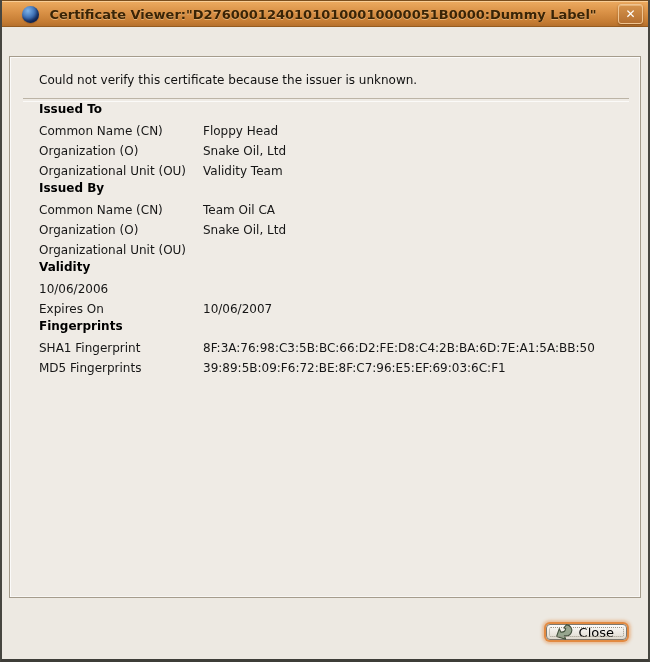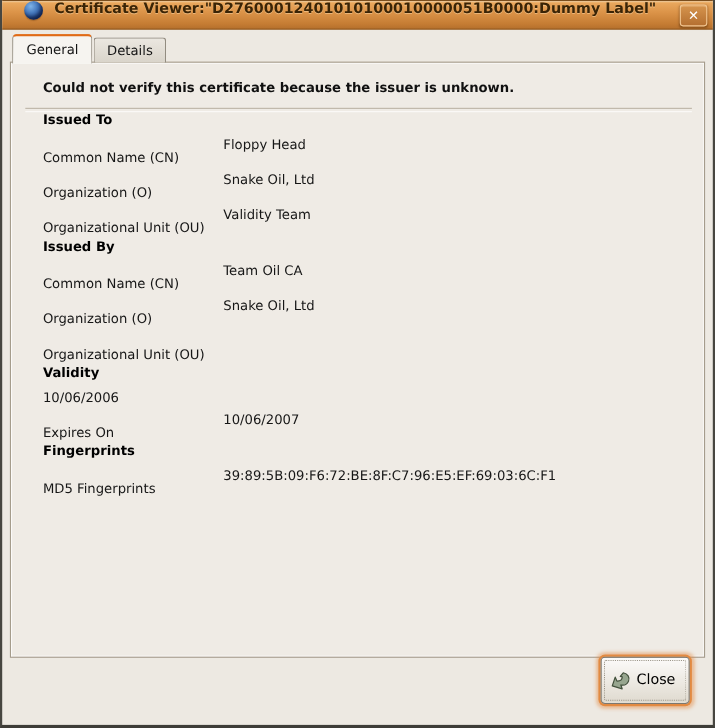--- a/index.html
+++ b/index.html
@@ -8,21 +8,21 @@
     font-family:"DejaVu Sans","Liberation Sans",sans-serif;
     background:#EDE9E2;
   }
   .window{
     position:relative;width:650px;height:662px;box-sizing:border-box;
     background:#EDE9E2;
     border-left:2px solid #474640;border-right:2px solid #474640;border-bottom:3px solid #3E3D38;
   }
   
   .titlebar{
-    height:26px;position:relative;display:flex;
+    height:26px;position:relative;display:flex;align-items:center;
     background:linear-gradient(#ECAB61,#DB9348 40%,#C57C33 80%,#B36E2B);
     box-shadow:inset 0 1px 0 rgba(255,225,180,.65), inset 0 -1px 0 rgba(95,55,10,.35);
     border-top:1px solid #7A4E1E;
   }
   .win-icon{
     width:17px;height:17px;border-radius:50%;margin-left:20px;flex-shrink:0;
     background:radial-gradient(circle at 35% 28%,#7FB4E8 0%,#4578BC 38%,#1E4488 72%,#12295A 100%);
     box-shadow:inset -2px -3px 3px rgba(0,0,20,.45), 0 1px 1px rgba(80,40,0,.3);
   }
   .title{
@@ -58,32 +58,32 @@
     margin-bottom:-1px;
   }
   
   .frame{
     position:absolute;left:7px;right:7px;top:56px;bottom:61px;box-sizing:border-box;
     background:#EFEBE5;
     border:1px solid #A59C8C;
     box-shadow:inset 1px 1px 0 rgba(255,255,255,.75), inset -1px -1px 0 rgba(255,255,255,.55);
     padding:15px 11px 0 29px;
   }
-  .warning{font-weight:bold;font-size:12px;color:#101010;margin:1px 0 11px 0;}
+  .warning{font-weight:normal;font-size:12px;color:#101010;margin:1px 0 11px 0;}
   .sep{
     height:2px;margin:0 0 0 -16px;
     border-top:1px solid #BCB4A6;border-bottom:1px solid #FBFAF8;
   }
   .sec-title{font-weight:bold;font-size:12px;color:#000;margin-bottom:5px;}
   .row{display:flex;line-height:20px;font-size:12px;color:#161616;white-space:nowrap;}
-  .lbl{width:164px;flex-shrink:0;margin-top:12px;}
+  .lbl{width:164px;flex-shrink:0;}
   .val{}
   
   .close-btn{
-    position:absolute;right:21px;bottom:19px;height:43px;min-width:80px;box-sizing:border-box;
+    position:absolute;right:21px;bottom:19px;height:16px;min-width:80px;box-sizing:border-box;
     display:flex;align-items:center;gap:5px;padding:0 12px 0 7px;
     border:1px solid #7D786F;border-radius:4px;cursor:default;
     background:linear-gradient(#FCFBFA,#EFECE6 45%,#DFDACF);
     box-shadow:0 0 0 2px #E28A42, 0 0 3px 4px rgba(226,138,66,.45);
     font-family:"DejaVu Sans","Liberation Sans",sans-serif;
     font-size:13px;color:#000;position:absolute;
   }
   .close-btn::before{
     content:"";position:absolute;left:2px;right:2px;top:2px;bottom:2px;
     border:1px dotted #9B9588;border-radius:2px;pointer-events:none;
@@ -94,24 +94,20 @@
 <body>
 
 <div class="window">
 
   <div class="titlebar">
     <span class="win-icon"></span>
     <span class="title">Certificate Viewer:"D27600012401010100010000051B0000:Dummy Label"</span>
     <button class="tb-close"><span>✕</span></button>
   </div>
 
-  <div class="tabs">
-    <div class="tab active">General</div>
-    <div class="tab">Details</div>
-  </div>
 
   <div class="frame">
 
     <div class="warning">Could not verify this certificate because the issuer is unknown.</div>
     <div class="sep"></div>
 
     <div class="section">
       <div class="sec-title">Issued To</div>
       <div class="row">
         <span class="lbl">Common Name (CN)</span>
@@ -149,20 +145,24 @@
       </div>
       <div class="row">
         <span class="lbl">Expires On</span>
         <span class="val">10/06/2007</span>
       </div>
     </div>
 
     <div class="section">
       <div class="sec-title">Fingerprints</div>
       <div class="row">
+        <span class="lbl">SHA1 Fingerprint</span>
+        <span class="val">8F:3A:76:98:C3:5B:BC:66:D2:FE:D8:C4:2B:BA:6D:7E:A1:5A:BB:50</span>
+      </div>
+      <div class="row">
         <span class="lbl">MD5 Fingerprints</span>
         <span class="val">39:89:5B:09:F6:72:BE:8F:C7:96:E5:EF:69:03:6C:F1</span>
       </div>
     </div>
 
   </div>
 
   <button class="close-btn">
     <span class="btn-icon">
       <svg width="20" height="18" viewBox="0 0 20 18">

